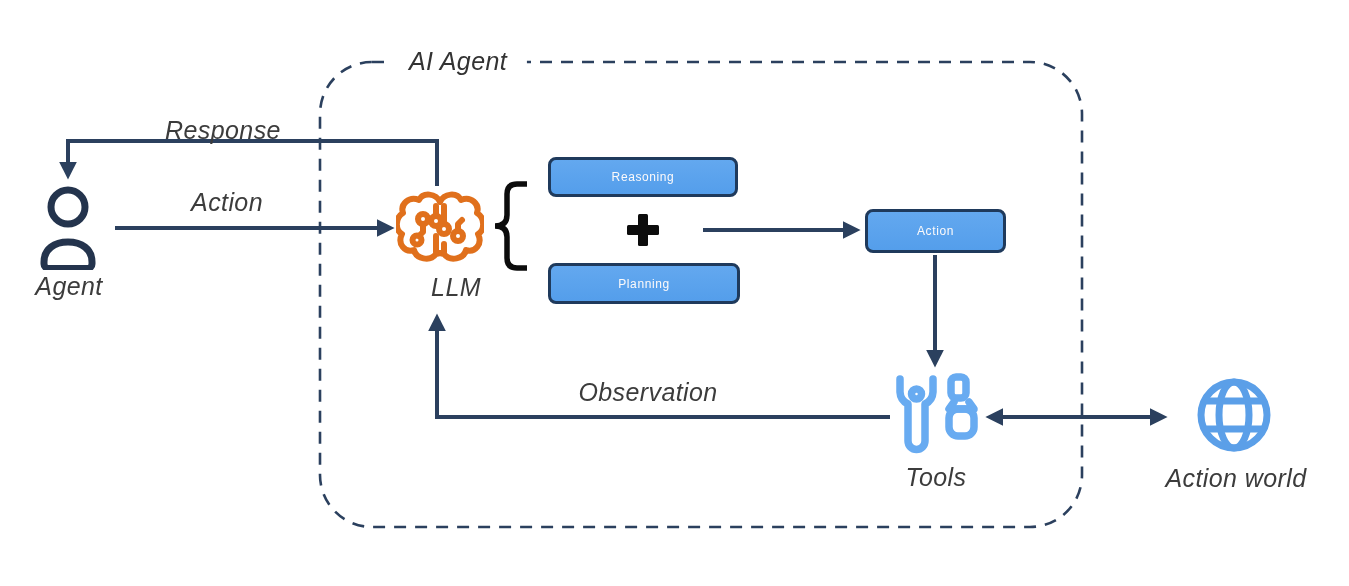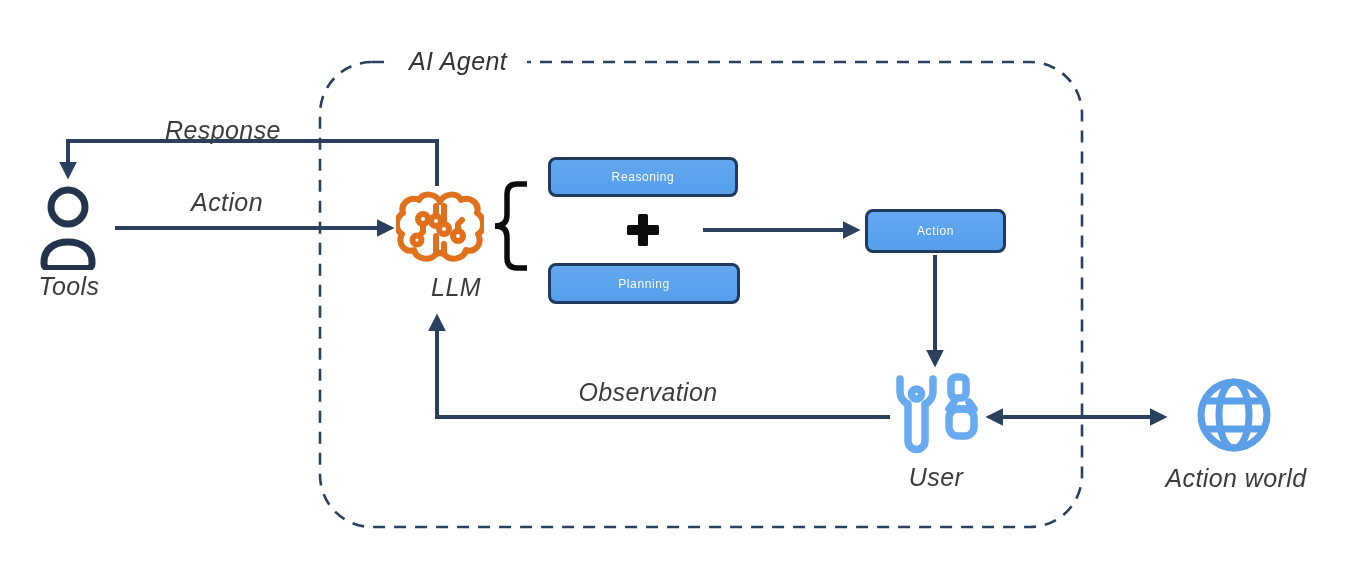--- a/index.html
+++ b/index.html
@@ -69,24 +69,24 @@
     <path d="M935,255 L935,352" fill="none" stroke="#2b405e" stroke-width="4" marker-end="url(#ah)"></path>
 
     <path d="M890,417 L437,417 L437,329" fill="none" stroke="#2b405e" stroke-width="4" marker-end="url(#ah)"></path>
 
     <path d="M1001,417 L1152,417" fill="none" stroke="#2b405e" stroke-width="4" marker-start="url(#ah)" marker-end="url(#ah)"></path>
   </svg>
 
   <div class="label agent-title" style="left:458px;top:61px;">AI Agent</div>
   <div class="label" style="left:223px;top:130px;">Response</div>
   <div class="label" style="left:227px;top:202px;">Action</div>
-  <div class="label" style="left:69px;top:286px;">Tools</div>
+  <div class="label" style="left:69px;top:286px;">Agent</div>
   <div class="label" style="left:456px;top:287px;">LLM</div>
   <div class="label" style="left:648px;top:392px;">Observation</div>
-  <div class="label" style="left:936px;top:477px;">User</div>
+  <div class="label" style="left:936px;top:477px;">Tools</div>
   <div class="label" style="left:1236px;top:478px;">Action world</div>
 
   <div class="node-box box-reasoning">
     <span>Reasoning</span>
   </div>
   <div class="node-box box-planning">
     <span>Planning</span>
   </div>
   <div class="node-box box-action">
     <span>Action</span>

